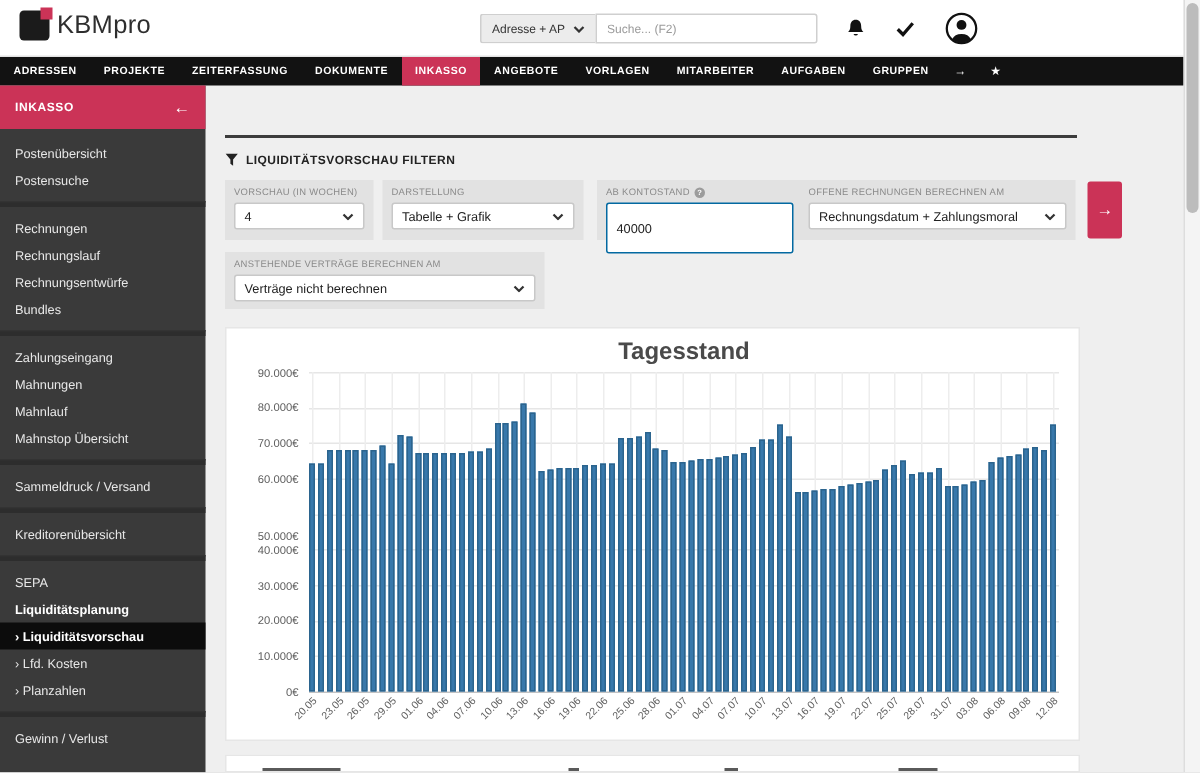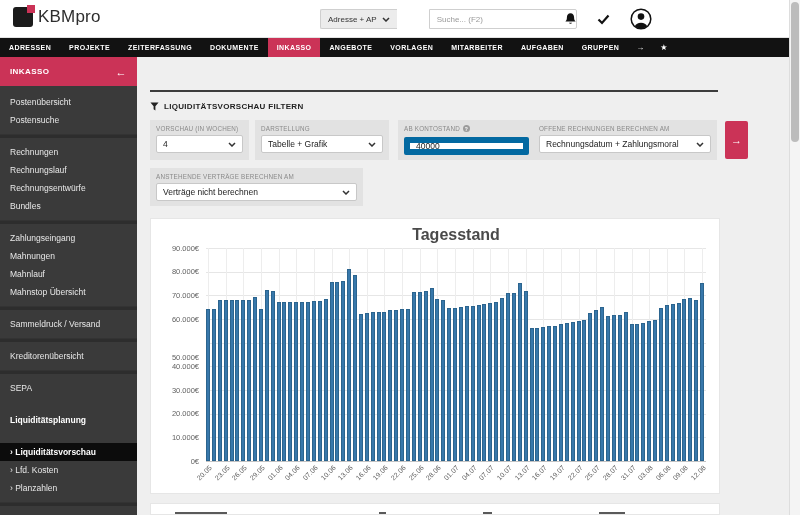--- a/index.html
+++ b/index.html
@@ -5,21 +5,21 @@
   * { margin:0; padding:0; box-sizing:border-box; }
   body { font-family:"Liberation Sans", sans-serif; background:#d8d8d8; }
   .screen { position:relative; width:800px; height:515px; background:#efefef; overflow:hidden; }
 
   
   .topbar { position:absolute; top:0; left:0; width:800px; height:38px; background:#ffffff; border-bottom:1px solid #e3e3e3; }
   .logo { position:absolute; left:13px; top:7px; display:flex; align-items:center; gap:5px; }
   .logo-mark { position:relative; width:20px; height:20px; background:#1b1b1b; border-radius:3px; }
   .logo-mark::after { content:""; position:absolute; right:-2px; top:-2px; width:8px; height:8px; background:#cb3357; }
   .logo-text { font-size:17px; color:#2e2e2e; letter-spacing:0.2px; }
-  .search-wrap { position:absolute; left:320px; top:9px; display:flex;gap:32px; }
+  .search-wrap { position:absolute; left:320px; top:9px; display:flex; }
   .scope-select { height:20px; background:#ececec; border:1px solid #cfcfcf; border-right:none; border-radius:2px 0 0 2px;
                   font-size:8px; color:#333; display:flex; align-items:center; gap:5px; padding:0 7px; cursor:pointer; }
   .search-input { width:148px; height:20px; border:1px solid #cfcfcf; border-radius:0 2px 2px 0; font-size:8px; padding:0 7px; color:#333;
                   font-family:"Liberation Sans", sans-serif; }
   .search-input::placeholder { color:#9a9a9a; }
   .topbar-icons { position:absolute; right:148px; top:8px; display:flex; align-items:center; gap:20px; }
   .icon-btn { cursor:pointer; display:flex; align-items:center; }
 
   
   .navbar { position:absolute; top:38px; left:0; width:800px; height:19px; background:#121212; display:flex; align-items:stretch; }
@@ -28,36 +28,36 @@
   .nav-item.active { background:#cb3357; }
   .nav-glyph { color:#fff; font-size:8px; line-height:19px; padding:0 8px; cursor:pointer; }
 
   
   .sidebar { position:absolute; top:57px; left:0; width:137px; height:458px; background:#3a3a3a; }
   .sidebar-header { height:29px; background:#cb3357; color:#fff; font-size:8px; font-weight:bold; letter-spacing:0.4px;
                     display:flex; align-items:center; justify-content:space-between; padding:0 10px; }
   .sidebar-back { font-size:11px; cursor:pointer; font-weight:bold; }
   .side-groups { padding-top:7px; }
   .side-item { font-size:8.5px; color:#e8e8e8; padding:4px 10px 4px 10px; cursor:pointer; white-space:nowrap; }
-  .side-item.bold { font-weight:bold; color:#fff;margin-top:14px; }
+  .side-item.bold { font-weight:bold; color:#fff; }
   .side-item.active { background:#0c0c0c; }
   .side-divider { height:4px; background:#2d2d2d; margin:5px 0; border-top:1px solid #333; }
 
   
   .main { position:absolute; left:137px; top:57px; width:652px; height:458px; }
   .page-title { position:absolute; left:13px; top:9px; font-size:15px; font-weight:bold; color:#1f1f1f; letter-spacing:0.4px; }
   .title-rule { position:absolute; left:13px; top:33px; width:568px; height:2px; background:#3c3c3c; }
   .filter-head { position:absolute; left:13px; top:45px; display:flex; align-items:center; gap:5px;
                  font-size:8px; font-weight:bold; color:#222; letter-spacing:0.3px; cursor:pointer; }
 
   .fbox { position:absolute; height:40px; background:#e2e2e2; padding:5px 6px; }
   .fbox .flabel { font-size:6.3px; color:#8a8a8a; letter-spacing:0.2px; margin-bottom:3px; white-space:nowrap; display:flex; align-items:center; gap:3px; }
   .fake-select { background:#fff; border:1px solid #c8c8c8; border-radius:2px; height:18px; font-size:8.5px; color:#222;
                  display:flex; align-items:center; justify-content:space-between; padding:0 6px; cursor:pointer; }
-  .fbox input { width:100%; height:18px; border:6px solid #0369a1; border-radius:2px; font-size:8.5px; color:#222; padding:0 6px;
+  .fbox input { width:100%; height:18px; border:1px solid #0369a1; border-radius:2px; font-size:8.5px; color:#222; padding:16px 6px;
                 font-family:"Liberation Sans", sans-serif; }
   .help-dot { width:7px; height:7px; border-radius:50%; background:#9c9c9c; color:#fff; font-size:5px; font-weight:bold;
               display:inline-flex; align-items:center; justify-content:center; }
   #fbox-vorschau   { left:13px;  top:63px; width:99px; }
   #fbox-darstellung{ left:118px; top:63px; width:134px; }
   #fbox-kontostand { left:261px; top:63px; width:137px; }
   #fbox-offene     { left:396px; top:63px; width:184px; }
   #fbox-vertraege  { left:13px;  top:111px; width:213px; height:38px; }
   .submit-btn { position:absolute; left:588px; top:64px; width:23px; height:38px; background:#cb3357; border:none; border-radius:2px;
                 color:#fff; font-size:11px; font-weight:bold; cursor:pointer; }

